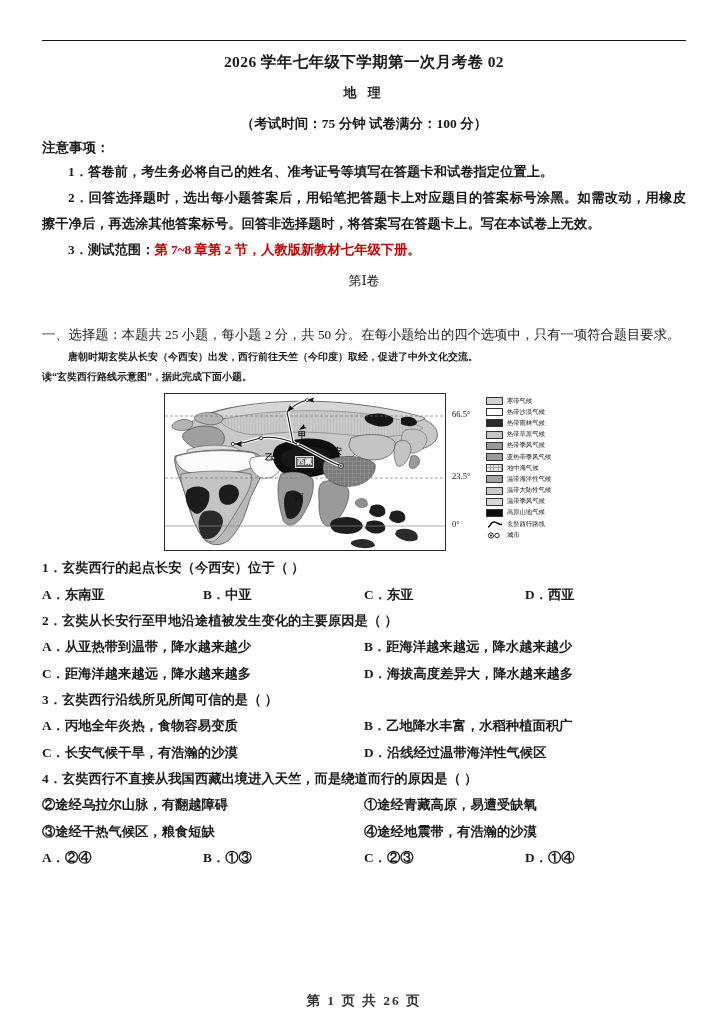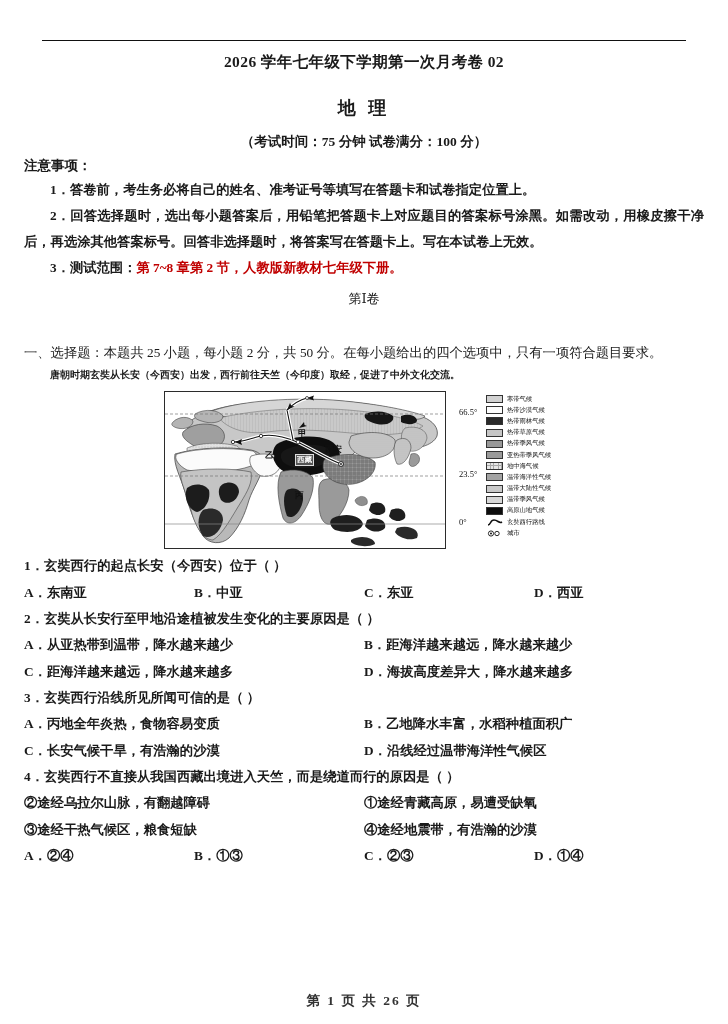--- a/index.html
+++ b/index.html
@@ -9,44 +9,44 @@
     height: 1024px;
     background: #ffffff;
     font-family: "Liberation Serif", "DejaVu Serif", serif;
     color: #1a1a1a;
     overflow: hidden;
     position: relative;
   }
   .page {
     width: 728px;
     height: 1024px;
-    padding: 0 24px;
+    padding: 0 42px;
     position: relative;
   }
   .top-rule {
     position: absolute;
     left: 42px;
     right: 42px;
     top: 40px;
     height: 0;
     border-top: 1.6px solid #111;
   }
 
   
   .doc-header { padding-top: 50px; text-align: center; }
   .doc-title {
     font-size: 15.5px;
     font-weight: bold;
     letter-spacing: 0.4px;
     line-height: 1.5;
   }
   .doc-subject {
-    font-size: 18px;
-    font-weight: bold;
-    margin-top: 23px;
+    font-size: 13px;
+    font-weight: bold;
+    margin-top: 11px;
     letter-spacing: 4px;
   }
   .doc-meta {
     font-size: 13.5px;
     font-weight: bold;
     margin-top: 13px;
   }
 
   
   .notice { margin-top: 5px; }
@@ -128,21 +128,21 @@
   .lat-axis {
     position: relative;
     width: 40px;
     height: 158px;
   }
   .lat-tick {
     position: absolute;
     font-size: 8.5px;
     font-family: "Liberation Serif", serif;
     color: #111;
-    left: 13px;
+    left: 6px;
     white-space: nowrap;
   }
   .legend {
     position: relative;
     width: 78px;
     height: 158px;
     padding-top: 2px;
   }
   .legend-row {
     display: flex;
@@ -214,20 +214,21 @@
     <div class="notice-item">1．答卷前，考生务必将自己的姓名、准考证号等填写在答题卡和试卷指定位置上。</div>
     <div class="notice-item">2．回答选择题时，选出每小题答案后，用铅笔把答题卡上对应题目的答案标号涂黑。如需改动，用橡皮擦干净后，再选涂其他答案标号。回答非选择题时，将答案写在答题卡上。写在本试卷上无效。</div>
     <div class="notice-item"><span>3．测试范围：</span><span class="red">第 7~8 章第 2 节，人教版新教材七年级下册。</span></div>
   </div>
 
   <div class="vol-label">第Ⅰ卷</div>
 
   <div class="section-head">一、选择题：本题共 25 小题，每小题 2 分，共 50 分。在每小题给出的四个选项中，只有一项符合题目要求。</div>
 
   <div class="stem">唐朝时期玄奘从长安（今西安）出发，西行前往天竺（今印度）取经，促进了中外文化交流。</div>
+  <div class="stem cont">读“玄奘西行路线示意图”，据此完成下面小题。</div>
 
   <div class="figure-wrap">
     <div class="figure">
 
       <div class="map-frame">
         <svg class="map-svg" width="280" height="156" viewBox="0 0 280 156">
           <defs>
             <pattern id="pCross" width="4" height="4" patternUnits="userSpaceOnUse">
               <rect width="4" height="4" fill="#9a9a9a"></rect>
               <path d="M0 0 H4 M0 2 H4" stroke="#5e5e5e" stroke-width="0.6"></path>

